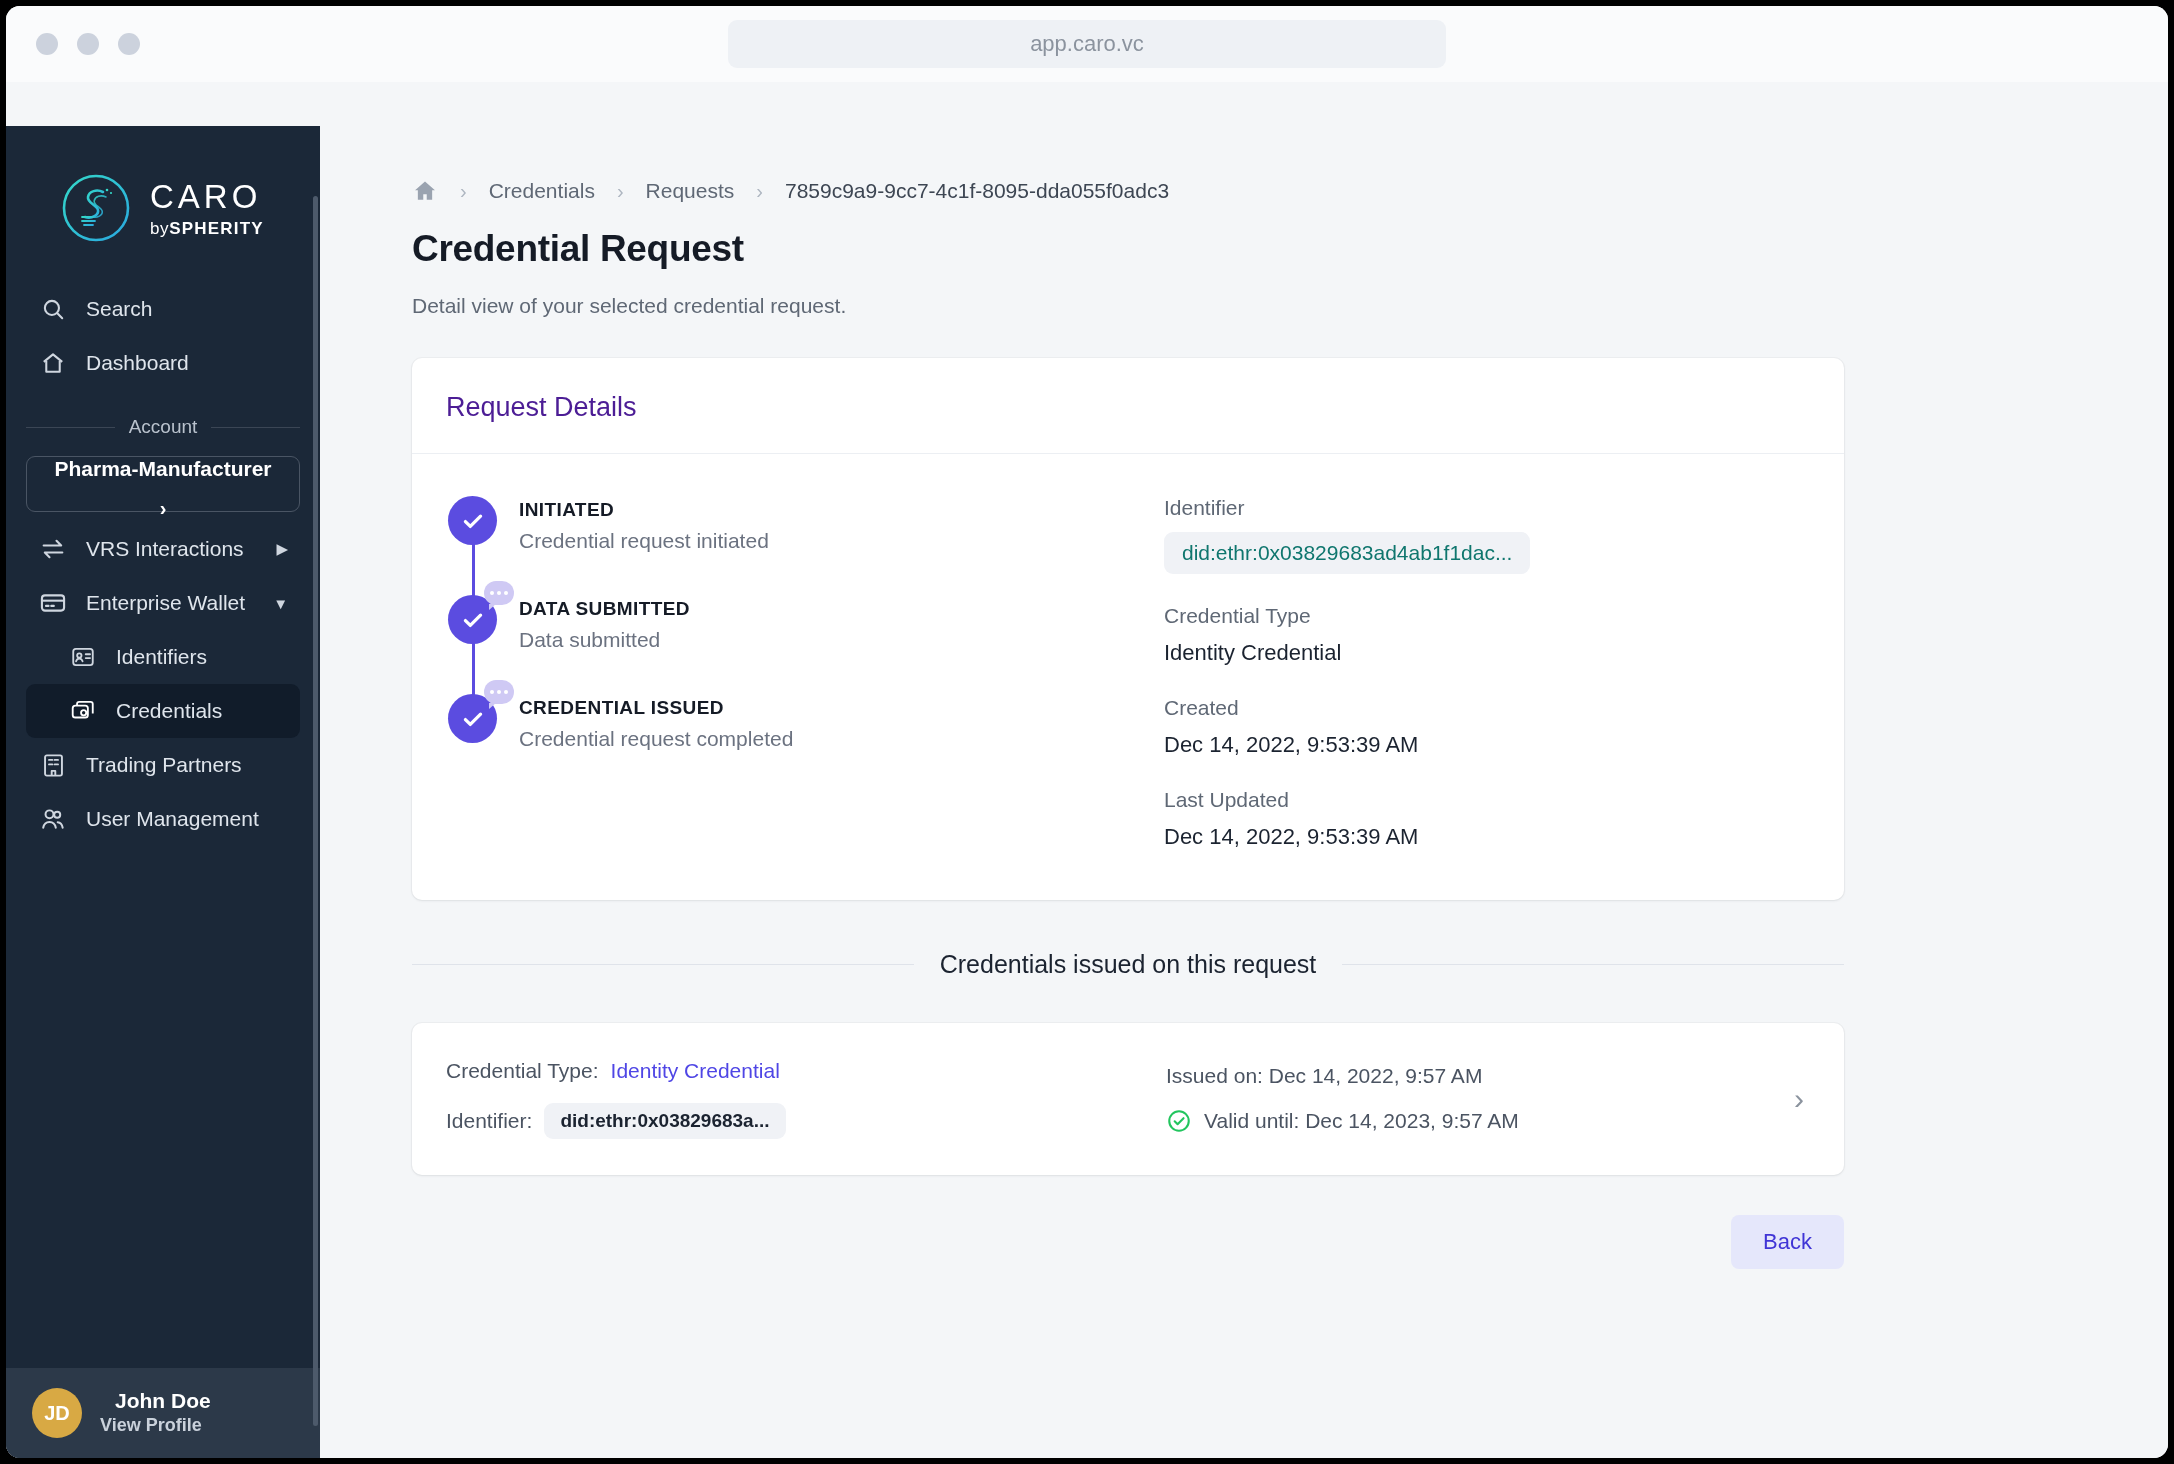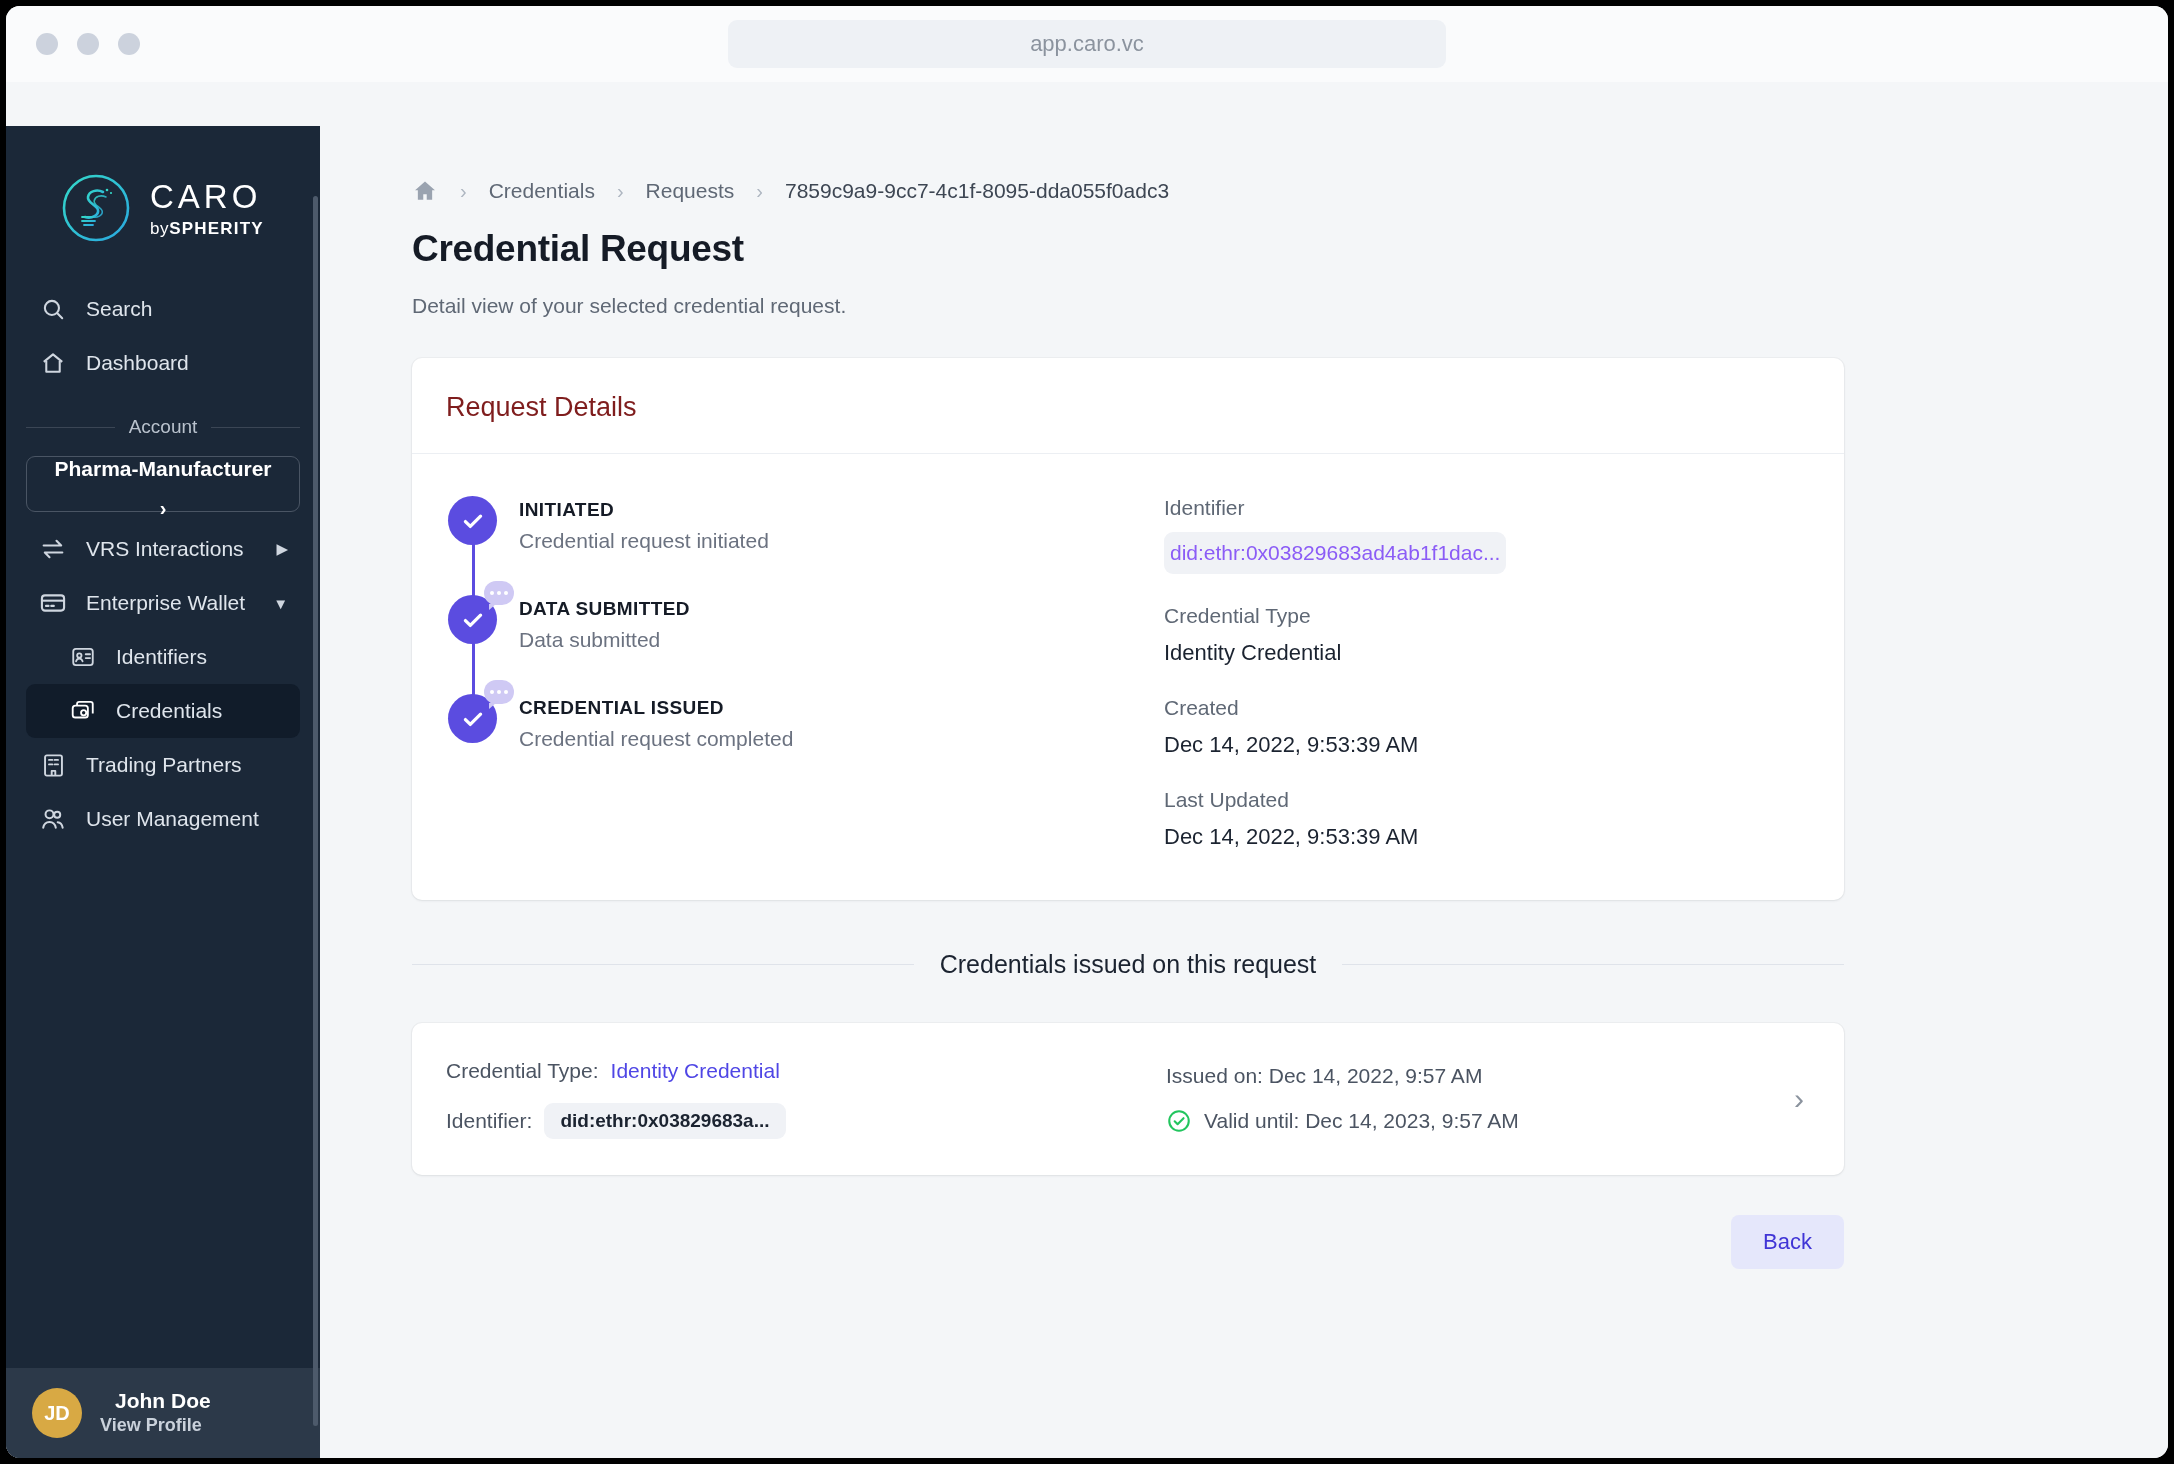--- a/index.html
+++ b/index.html
@@ -140,21 +140,21 @@
   .page-sub { font-size: 21px; color: #5f6875; margin-top: 24px; }
 
   .card {
     margin-top: 40px;
     background: #ffffff;
     border-radius: 10px;
     box-shadow: 0 1px 3px rgba(16,24,40,0.07), 0 0 0 1px rgba(16,24,40,0.03);
     width: 1432px;
   }
   .card-head { padding: 34px 34px 30px 34px; border-bottom: 1px solid #eceff3; }
-  .card-title { font-size: 27px; color: #7f1d1d; font-weight: 400; }
+  .card-title { font-size: 27px; color: #4c1d95; font-weight: 400; }
   .card-body { display: flex; padding: 42px 34px 50px 34px; }
   .col-left { width: 700px; flex: 0 0 700px; }
   .col-right { flex: 1; padding-left: 18px; }
 
   .section-label { font-size: 21px; color: #5f6875; margin-bottom: 22px; }
 
   .timeline { position: relative; padding-left: 2px; }
   .tl-step { display: flex; gap: 22px; position: relative; padding-bottom: 42px; }
   .tl-step:last-child { padding-bottom: 0; }
   .tl-step .tl-line {
@@ -188,23 +188,23 @@
   .tl-desc { font-size: 21px; color: #6b7280; margin-top: 8px; }
 
   .field { margin-bottom: 30px; }
   .field:last-child { margin-bottom: 0; }
   .f-label { font-size: 21px; color: #5f6875; margin-bottom: 12px; }
   .f-value { font-size: 22px; color: #1b2330; }
   .chip {
     display: inline-block;
     background: #f0f2f6;
     border-radius: 9px;
-    padding: 9px 6px;
+    padding: 9px 18px;
     font-size: 21px;
-    color: #8b5cf6;
+    color: #0f766e;
   }
 
   .section-divider {
     display: flex; align-items: center; gap: 26px;
     width: 1432px;
     margin-top: 50px;
     color: #1b2330; font-size: 25px;
   }
   .section-divider::before, .section-divider::after {
     content: ""; flex: 1; height: 1px; background: #dfe3ea;

